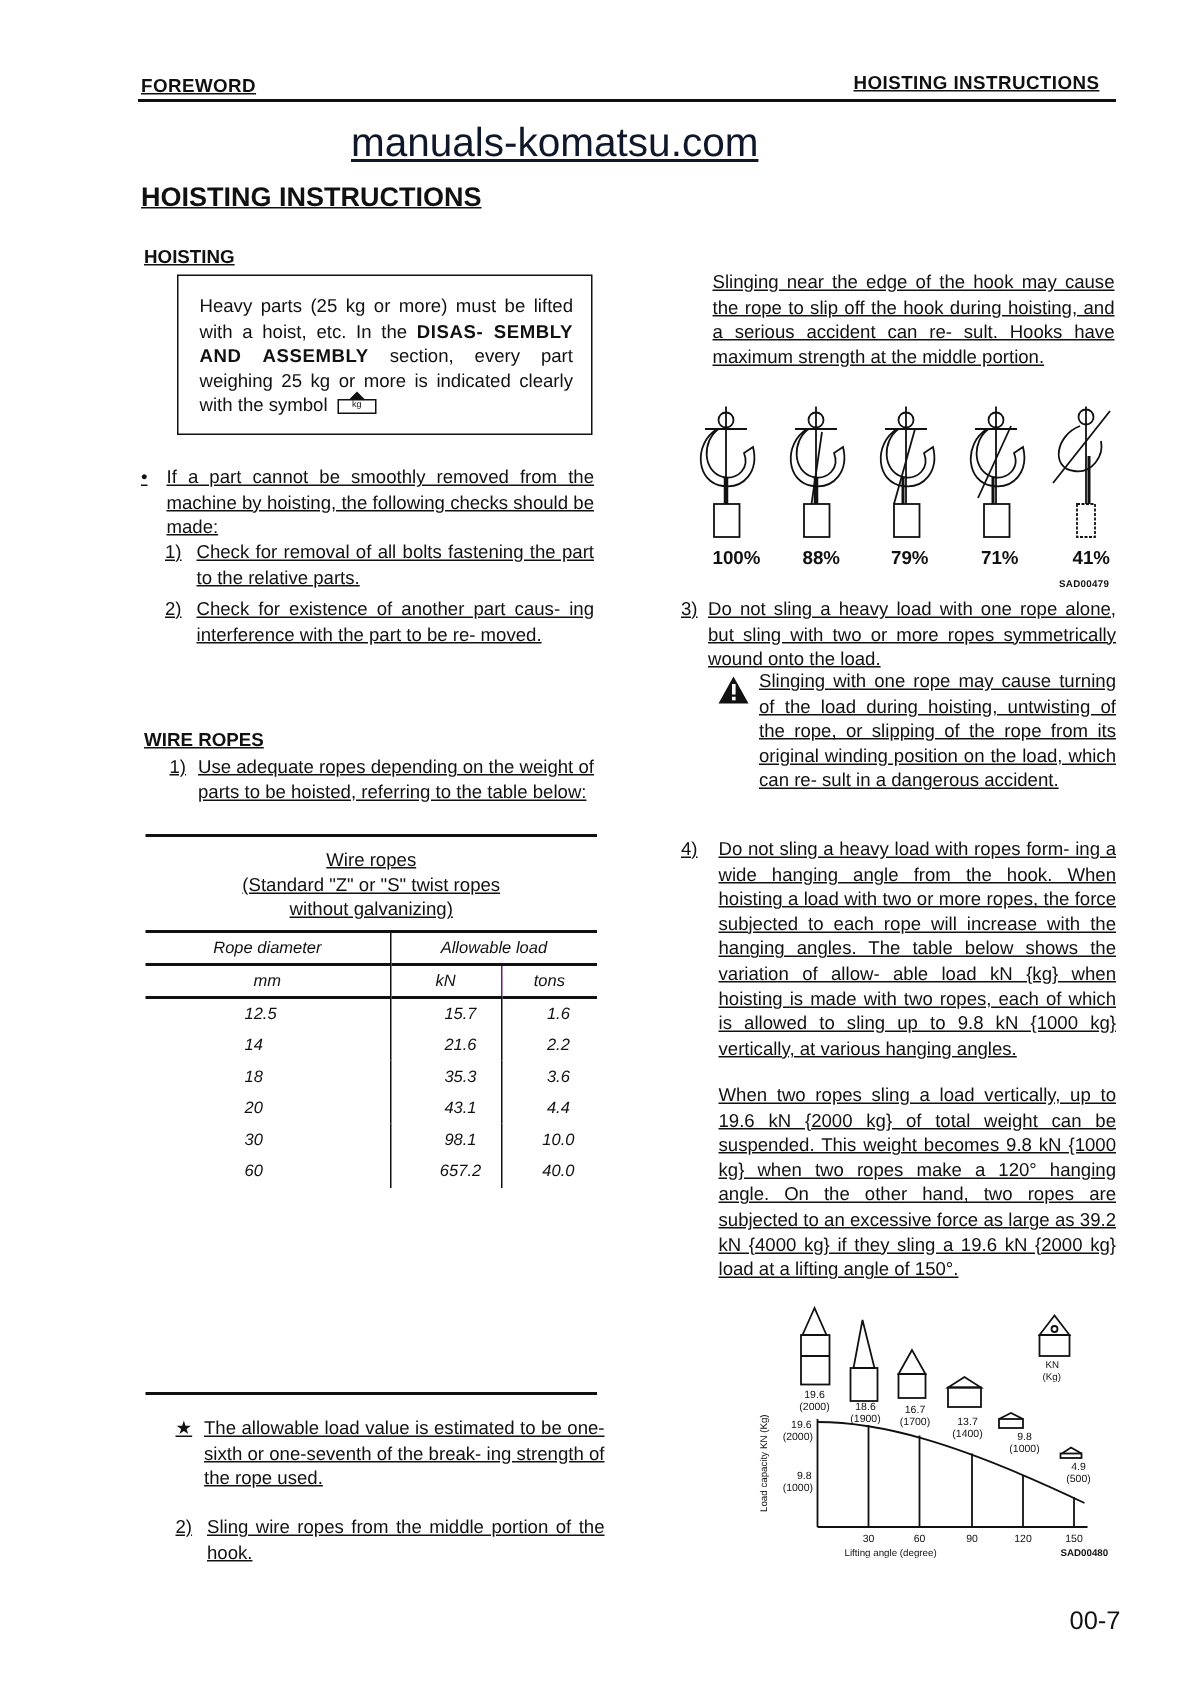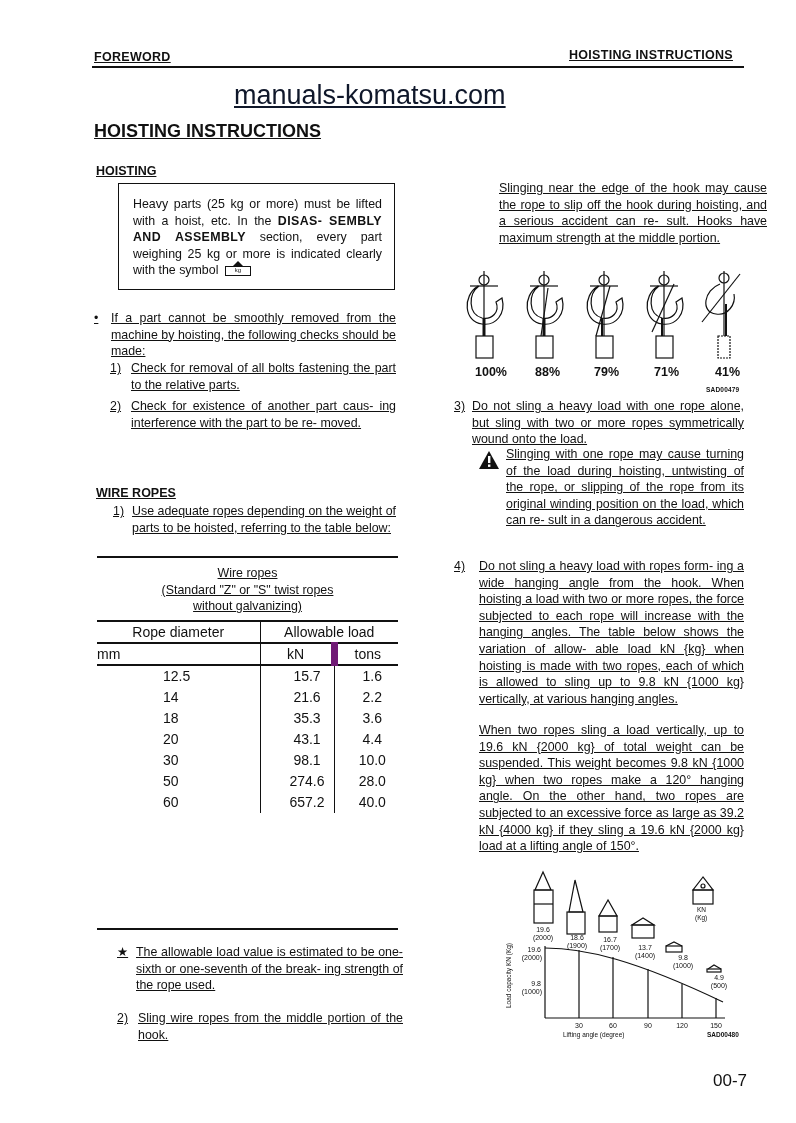--- a/index.html
+++ b/index.html
@@ -11,21 +11,21 @@
   .watermark { font-size: 27px; font-weight: normal; color: #0f172a; }
   .page-title { font-weight: bold; font-size: 18px; }
   .sec-title { font-weight: bold; font-size: 12.5px; }
   .body-text { font-size: 12.4px; line-height: 16.6px; }
   .box { position: absolute; left: 118px; top: 183px; width: 277px; height: 107px; border: 1.5px solid #111; padding: 12px 12px 0 14px; }
   .box p { font-size: 12.4px; line-height: 16.6px; text-align: justify; }
   .box b { letter-spacing: 0.4px; }
   .kg-sym { display: inline-block; width: 26px; height: 10px; border: 1.3px solid #111; position: relative; vertical-align: middle; margin-left: 3px; font-size: 6px; text-align: center; line-height: 7px; }
   .kg-sym::before { content: ""; position: absolute; left: 7px; top: -6px; width: 0; height: 0; border-left: 5px solid transparent; border-right: 5px solid transparent; border-bottom: 5px solid #111; }
   .just { text-align: justify; }
-  table.ropes { position: absolute; left: 97px; top: 621px; width: 301px; border-collapse: collapse; font-size: 14px; }
+  table.ropes { position: absolute; left: 97px; top: 621px; width: 301px; border-collapse: collapse; font-size: 11px; font-style: italic; }
   table.ropes td { height: 21.1px; padding: 0; }
   table.ropes .hrow td { border-bottom: 2px solid #111; text-align: center; height: 22px; }
   table.ropes .c1 { width: 163px; padding-left: 66px; text-align: left; }
   table.ropes .c2 { width: 74px; border-left: 1px solid #111; text-align: center; padding-left: 20px; }
   table.ropes .c3 { width: 64px; border-left: 1px solid #111; text-align: center; padding-left: 12px; }
   .rule { position: absolute; height: 2px; background: #111; }
   .hooks { position: absolute; left: 462px; top: 266px; width: 290px; height: 95px; }
   .pct { position: absolute; top: 365px; font-size: 12.5px; font-weight: bold; }
   .fig-id { position: absolute; font-size: 6.5px; font-weight: bold; letter-spacing: 0.2px; }
   .warn-icon { position: absolute; left: 478px; top: 450px; width: 22px; height: 20px; }
@@ -78,23 +78,23 @@
 </div>
 <div class="rule" style="left:97px; top:620px; width:301px;"></div>
 
 <table class="ropes">
   <tbody>
       <tr class="hrow">
     <td style="text-align:center; padding-left:0; width:163px;">Rope diameter</td>
     <td colspan="2" style="border-left:1px solid #111; text-align:center;">Allowable load</td>
   </tr>
   <tr class="hrow">
-    <td style="text-align:left; padding-left:0;">mm</td>
+    <td style="text-align:center; padding-left:0;">mm</td>
     <td style="border-left:1px solid #111; text-align:center;">kN</td>
-    <td style="border-left:7px solid #701a75; text-align:center;">tons</td>
+    <td style="border-left:1px solid #701a75; text-align:center;">tons</td>
   </tr>
   <tr>
         <td class="c1">12.5</td>
         <td class="c2">15.7</td>
         <td class="c3">1.6</td>
       </tr>
   <tr>
         <td class="c1">14</td>
         <td class="c2">21.6</td>
         <td class="c3">2.2</td>
@@ -108,44 +108,39 @@
         <td class="c1">20</td>
         <td class="c2">43.1</td>
         <td class="c3">4.4</td>
       </tr>
   <tr>
         <td class="c1">30</td>
         <td class="c2">98.1</td>
         <td class="c3">10.0</td>
       </tr>
   <tr>
-        <td class="c1">50</td>
-        <td class="c2">274.6</td>
-        <td class="c3">28.0</td>
-      </tr>
-  <tr>
         <td class="c1">60</td>
         <td class="c2">657.2</td>
         <td class="c3">40.0</td>
       </tr>
 </tbody>
   </table>
 <div class="rule" style="left:97px; top:928px; width:301px;"></div>
 
 <div class="abs body-text just" style="left:117px; top:944px; width:286px;">
   <span class="abs" style="left:0; top:0;">★</span>
   <div style="padding-left:19px;">The allowable load value is estimated to be one-sixth or one-seventh of the break- ing strength of the rope used.</div>
 </div>
 
 <div class="abs body-text just" style="left:117px; top:1010px; width:286px;">
   <span class="abs" style="left:0; top:0;">2)</span>
   <div style="padding-left:21px;">Sling wire ropes from the middle portion of the hook.</div>
 </div>
 
-<div class="abs body-text just" style="left:475px; top:180px; width:268px;margin-left:24px;">Slinging near the edge of the hook may cause the rope to slip off the hook during hoisting, and a serious accident can re- sult.  Hooks have maximum strength at the middle portion.</div>
+<div class="abs body-text just" style="left:475px; top:180px; width:268px;">Slinging near the edge of the hook may cause the rope to slip off the hook during hoisting, and a serious accident can re- sult.  Hooks have maximum strength at the middle portion.</div>
 
 <svg class="hooks" viewBox="0 0 290 95">
   <g fill="none" stroke="#111" stroke-width="1.2">
 
     <g transform="translate(2,0)">
       <circle cx="20" cy="14" r="5"></circle>
         <line x1="6" y1="20" x2="34" y2="20"></line>
         <line x1="20" y1="5" x2="20" y2="70"></line>
       <path d="M15 20 C4 28 4 48 18 52 C28 54 36 46 32 36 L38 32 C42 48 32 60 18 58 C0 56 -2 30 14 20"></path>
       <line x1="20" y1="52" x2="20" y2="70" stroke-width="3"></line>

